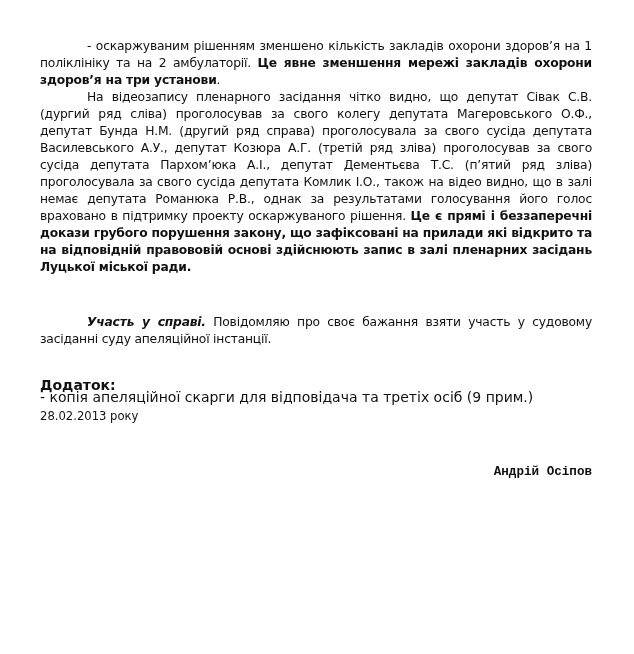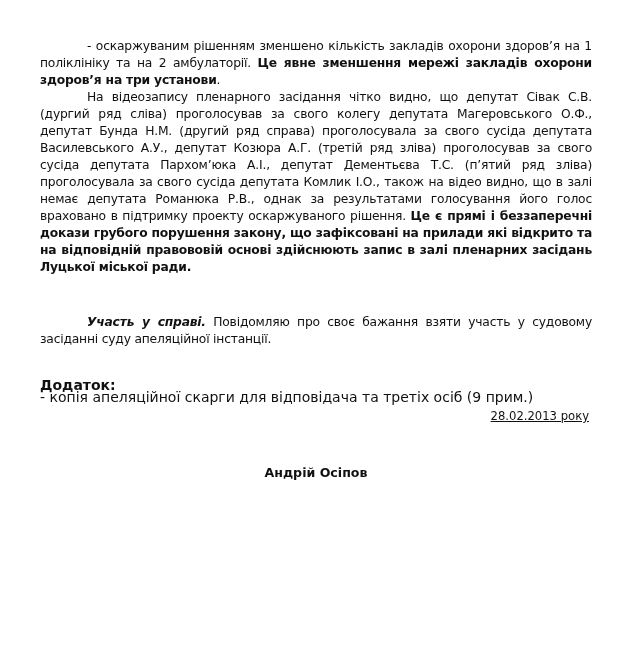--- a/index.html
+++ b/index.html
@@ -4,22 +4,22 @@
 <style>
   html, body { margin: 0; padding: 0; background: #ffffff; }
   body { width: 634px; height: 654px; position: relative; overflow: hidden;
          font-family: "DejaVu Sans", sans-serif; color: #111; }
   .page { position: absolute; left: 40px; top: 38px; width: 552px; }
   .p { font-size: 12.3px; line-height: 17px; text-align: justify; margin: 0; letter-spacing: -0.2px; }
   .indent { text-indent: 47px; }
   b { font-weight: bold; }
   .gap2 { height: 38px; }
   .small { font-size: 14px; line-height: 11.5px; margin: 0; }
-  .date { font-size: 11.6px; text-align: right; margin: 6px 3px 0 0; text-decoration: underline; }
-  .sign { font-size: 12.6px; font-weight: bold; text-align: center; margin: 42px 0 0 0; }
+  .date { font-size: 11.6px; text-align: left; margin: 6px 3px 0 0; }
+  .sign { font-size: 12.6px; font-weight: bold; text-align: right; margin: 42px 0 0 0; font-family: Liberation Mono, monospace; }
 </style>
 </head>
 <body>
 
 <div class="page">
   <p class="p indent"><span>- оскаржуваним рішенням зменшено кількість закладів охорони здоров’я на 1 поліклініку та на 2 амбулаторії. </span><b>Це явне зменшення мережі закладів охорони здоров’я на три установи</b><span>.</span></p>
 
   <p class="p indent"><span>На відеозапису пленарного засідання чітко видно, що депутат Сівак С.В. (дургий ряд сліва)  проголосував за свого колегу депутата Магеровського О.Ф., депутат Бунда Н.М. (другий ряд справа) проголосувала за свого сусіда депутата Василевського А.У., депутат Козюра А.Г. (третій ряд зліва) проголосував за свого сусіда депутата Пархом’юка А.І., депутат Дементьєва Т.С. (п’ятий ряд зліва) проголосувала за свого сусіда депутата Комлик І.О., також на відео видно, що в залі немає депутата Романюка Р.В., однак за результатами голосування його голос враховано в підтримку проекту оскаржуваного рішення. </span><b>Це є прямі і беззаперечні докази грубого порушення закону, що зафіксовані на прилади які відкрито та на відповідній правововій основі здійснюють запис в залі пленарних засідань Луцької міської ради.</b></p>
 
   <div class="gap2"></div>

